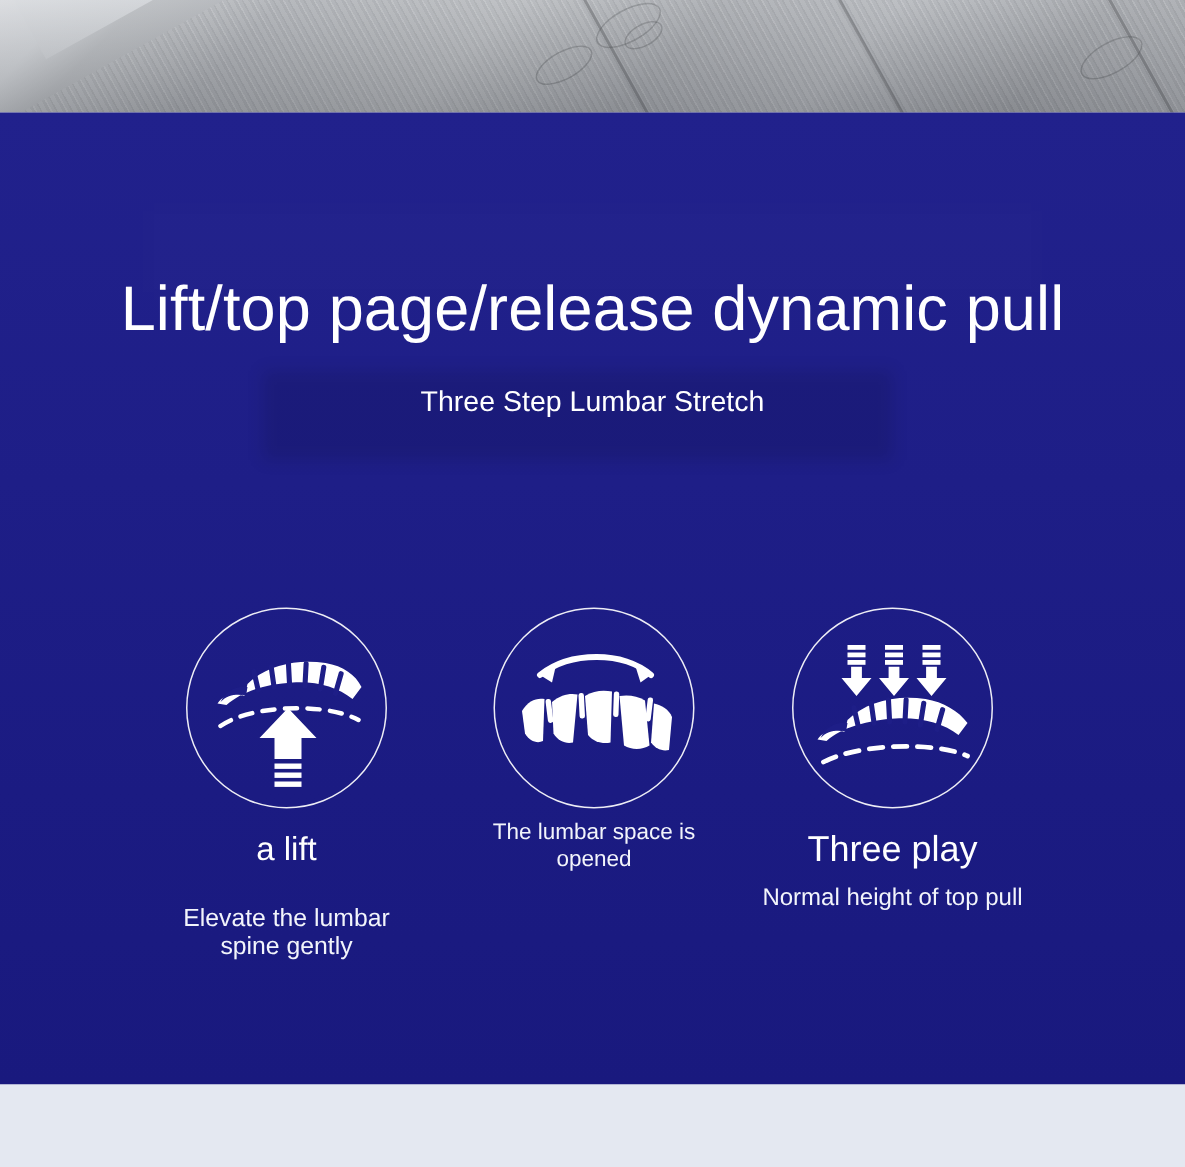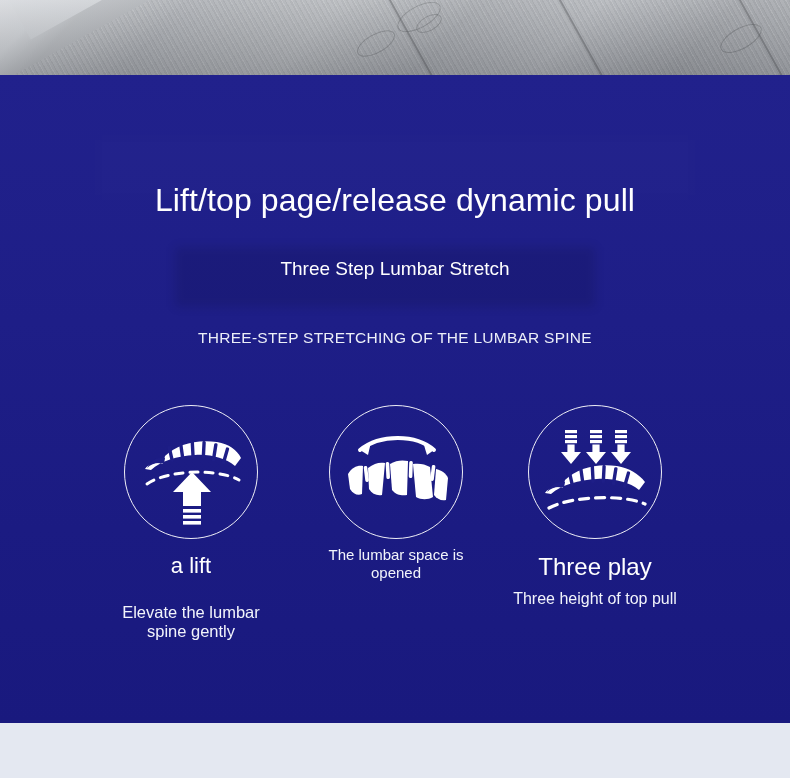--- a/index.html
+++ b/index.html
@@ -58,21 +58,21 @@
     position:absolute;left:175px;top:172px;width:420px;height:60px;
     background:rgba(0,0,0,.10);filter:blur(5px);
   }
   .ghost-band2{
     position:absolute;left:95px;top:60px;width:600px;height:65px;
     background:rgba(255,255,255,.012);filter:blur(8px);
   }
 
   .headline{
     position:absolute;left:0;top:107px;width:790px;text-align:center;
-    color:#ffffff;font-size:32px;font-weight:400;letter-spacing:.1px;
+    color:#ffffff;font-size:42px;font-weight:400;letter-spacing:.1px;
     white-space:nowrap;
   }
   .subhead{
     position:absolute;left:0;top:183px;width:790px;text-align:center;
     color:#ffffff;font-size:19px;font-weight:400;white-space:nowrap;
   }
   .kicker{
     position:absolute;left:0;top:254px;width:790px;text-align:center;
     color:#eceff8;font-size:15.5px;font-weight:400;letter-spacing:.25px;
     white-space:nowrap;
@@ -133,21 +133,20 @@
 
   <div class="blue">
 
     <div class="ghost-band2"></div>
     <div class="ghost-band"></div>
 
     <div class="headline">Lift/top page/release dynamic pull</div>
 
     <div class="subhead">Three Step Lumbar Stretch</div>
 
-    <div class="kicker">THREE-STEP STRETCHING OF THE LUMBAR SPINE</div>
 
     <div class="steps">
 
       <div class="step step-1">
         <div class="circle-wrap">
           <div class="circle">
             <svg viewBox="0 0 134 134">
               <g fill="#ffffff">
                 <path d="M20,63 C24,57 32,56 38,58 L40,50 C52,38 72,33 92,36 C104,38 112,44 116,52
                          L110,60 C100,52 86,48 70,49 C52,50 36,55 26,64 Z"></path>
@@ -232,20 +231,20 @@
                 <rect x="62" y="59" width="3.4" height="18" rx="1.4" transform="rotate(-3 63 68)" fill="#1e1e87"></rect>
                 <rect x="73" y="59" width="3.4" height="18" rx="1.4" transform="rotate(3 74 68)" fill="#1e1e87"></rect>
                 <rect x="84" y="61" width="3.4" height="18" rx="1.4" transform="rotate(9 85 70)" fill="#1e1e87"></rect>
                 <rect x="96" y="65" width="3.4" height="17" rx="1.4" transform="rotate(16 97 73)" fill="#1e1e87"></rect>
               </g>
               <path d="M20,102 C42,90 94,88 116,98" fill="none" stroke="#ffffff" stroke-width="3.2" stroke-linecap="round" stroke-dasharray="9 7"></path>
             </svg>
           </div>
         </div>
         <div class="step-title">Three play</div>
-        <div class="step-desc">Three height of top pull</div>
+        <div class="step-desc">Normal height of top pull</div>
       </div>
 
     </div>
   </div>
 
   <div class="footer-band"></div>
 </div>
 
 </body></html>

